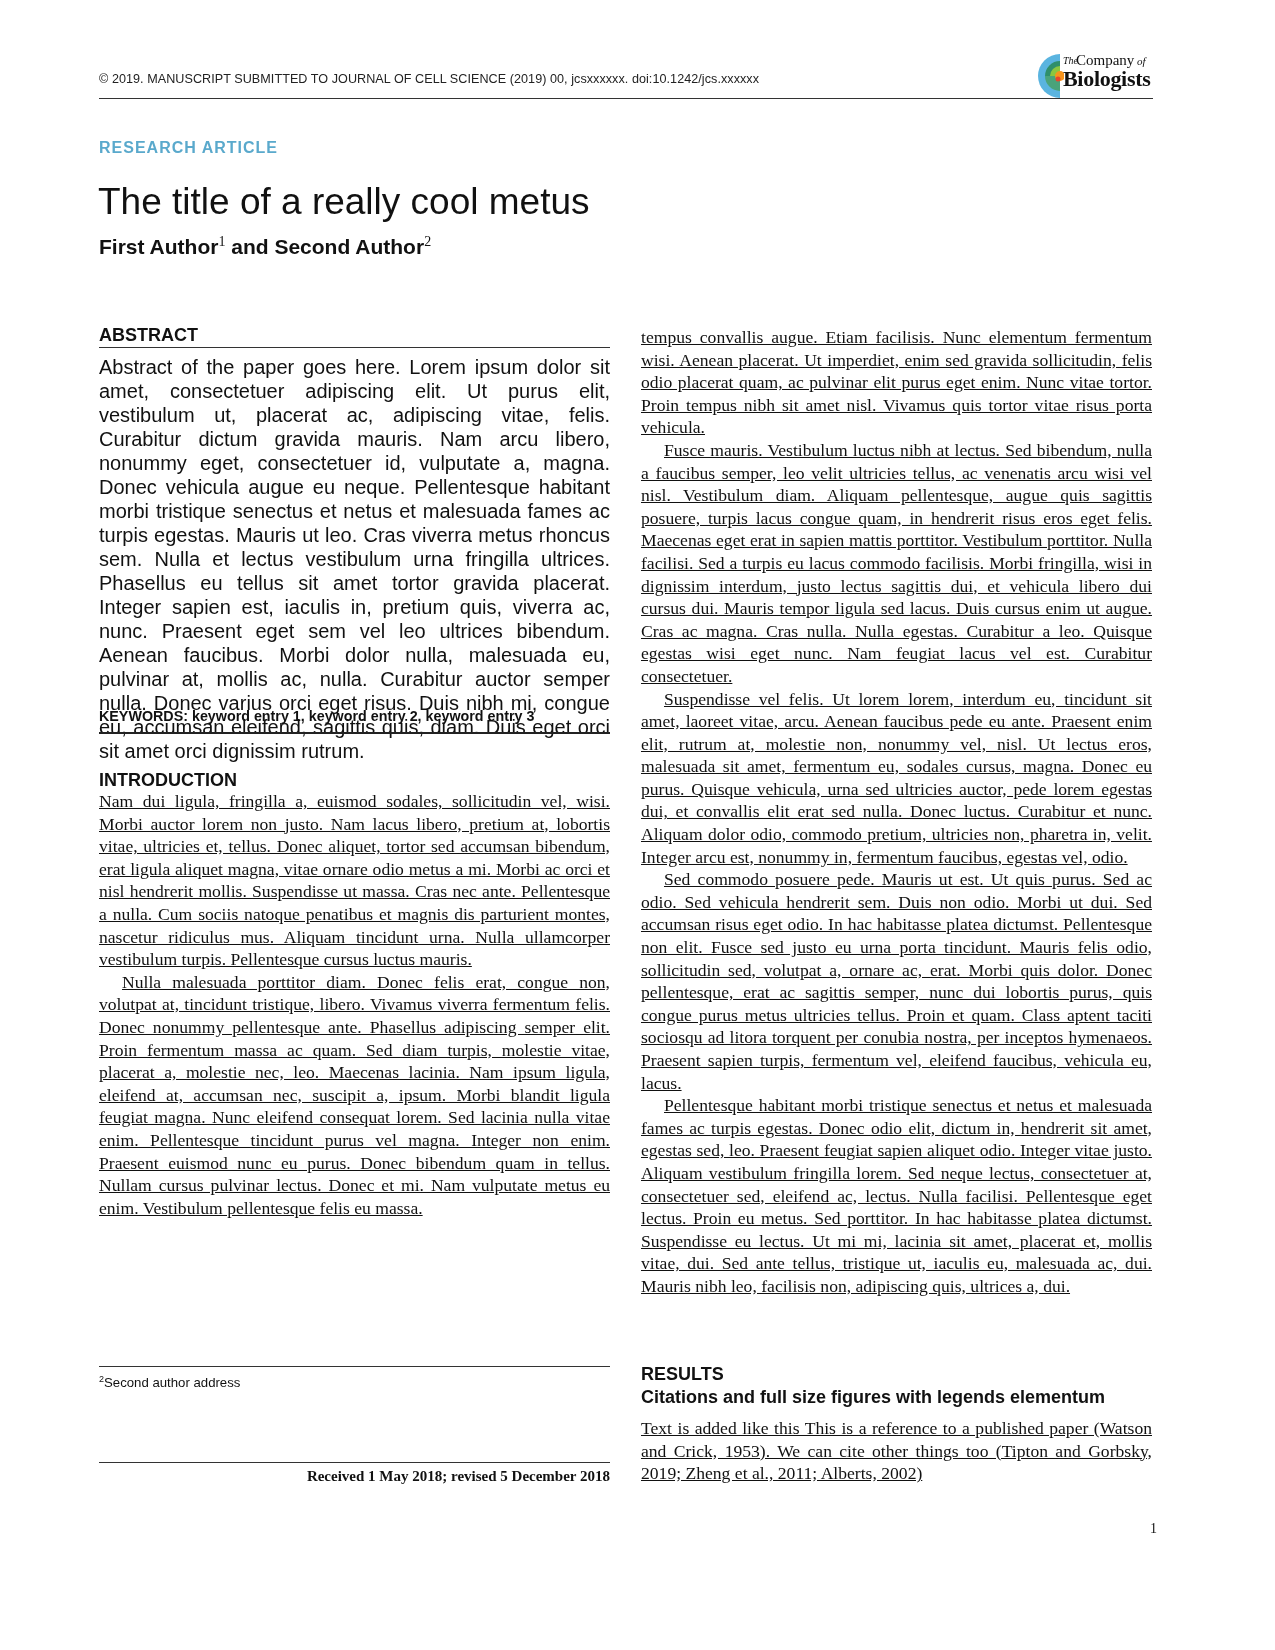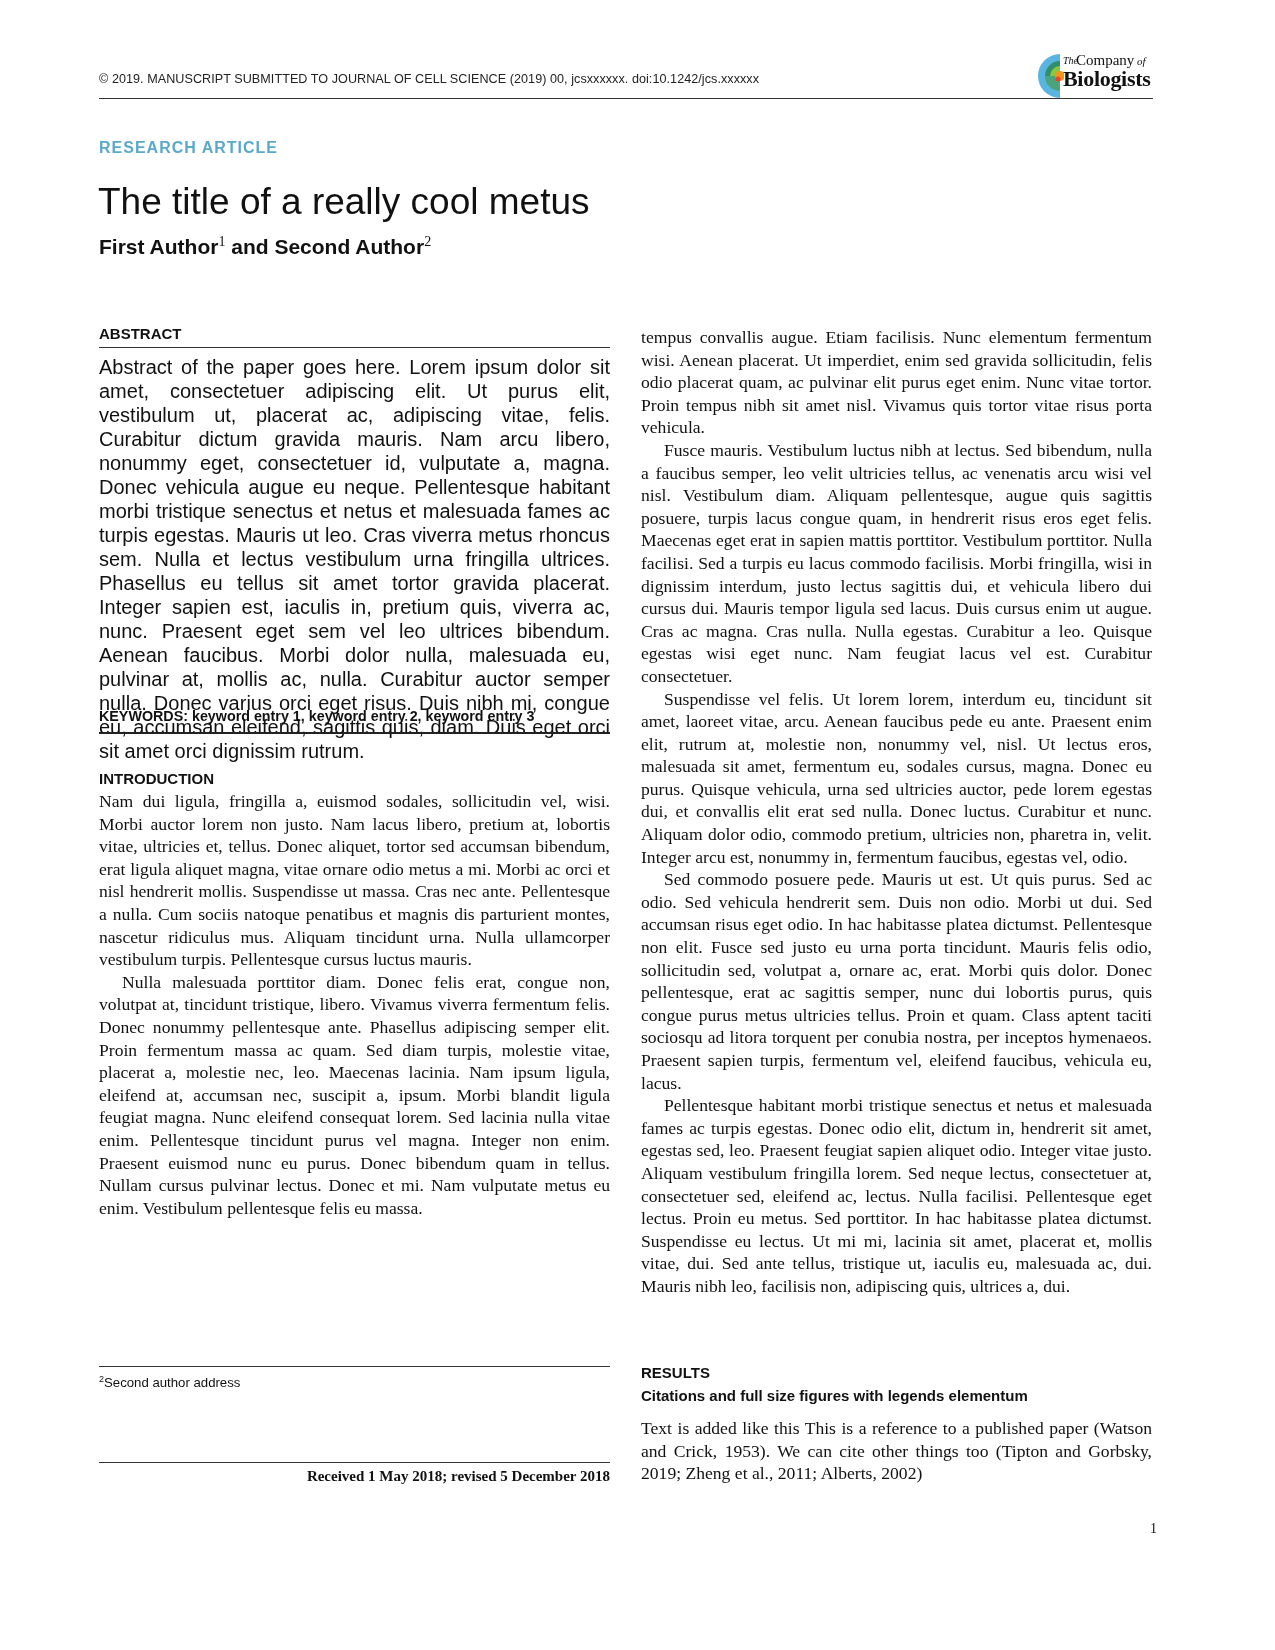--- a/index.html
+++ b/index.html
@@ -17,28 +17,28 @@
   #logo .biol { position: absolute; left: 29px; top: 14px; font-family: "Liberation Serif", serif; font-weight: bold; font-size: 22px; letter-spacing: -0.3px; white-space: nowrap; }
 
   #article-type { left: 99px; top: 139px; font-size: 16px; font-weight: bold; color: #5aa9cc; letter-spacing: 1px; }
   #title { left: 98px; top: 181px; font-size: 37px; font-weight: normal; color: #111; white-space: nowrap; }
   #authors { left: 99px; top: 234px; font-size: 21px; font-weight: bold; white-space: nowrap; }
   #authors sup { font-family: "Liberation Serif", serif; font-weight: normal; font-size: 14px; vertical-align: 8px; }
 
   .col-left { left: 99px; width: 511px; }
   .col-right { left: 641px; width: 511px; }
 
-  .heading { font-size: 15px; font-weight: bold; }
+  .heading { font-size: 18px; font-weight: bold; }
   .rule { height: 0; border-top: 1.4px solid #333; }
   .rule-thick { height: 0; border-top: 2px solid #222; }
 
   .abstract-text { font-size: 20px; line-height: 24px; text-align: justify; hyphens: manual; }
   .keywords { font-size: 14.3px; font-weight: bold; white-space: nowrap; }
 
-  .body-text { font-size: 17.6px; line-height: 22.6px; text-align: justify; hyphens: manual; }
+  .body-text { font-size: 17.6px; line-height: 22.6px; text-align: justify; hyphens: manual; text-decoration: underline; }
   .body-text p { margin: 0; text-indent: 0; }
   .body-text p.indent { text-indent: 23px; }
   .body-text p.last { text-align-last: left; }
 
   .footnotes { font-size: 13.2px; line-height: 18.5px; }
   .footnotes sup { font-size: 9px; vertical-align: 5px; }
   .received { font-size: 15px; font-weight: bold; }
 
   #page-number { left: 1150px; top: 1521px; font-size: 14px; }
 </style>

